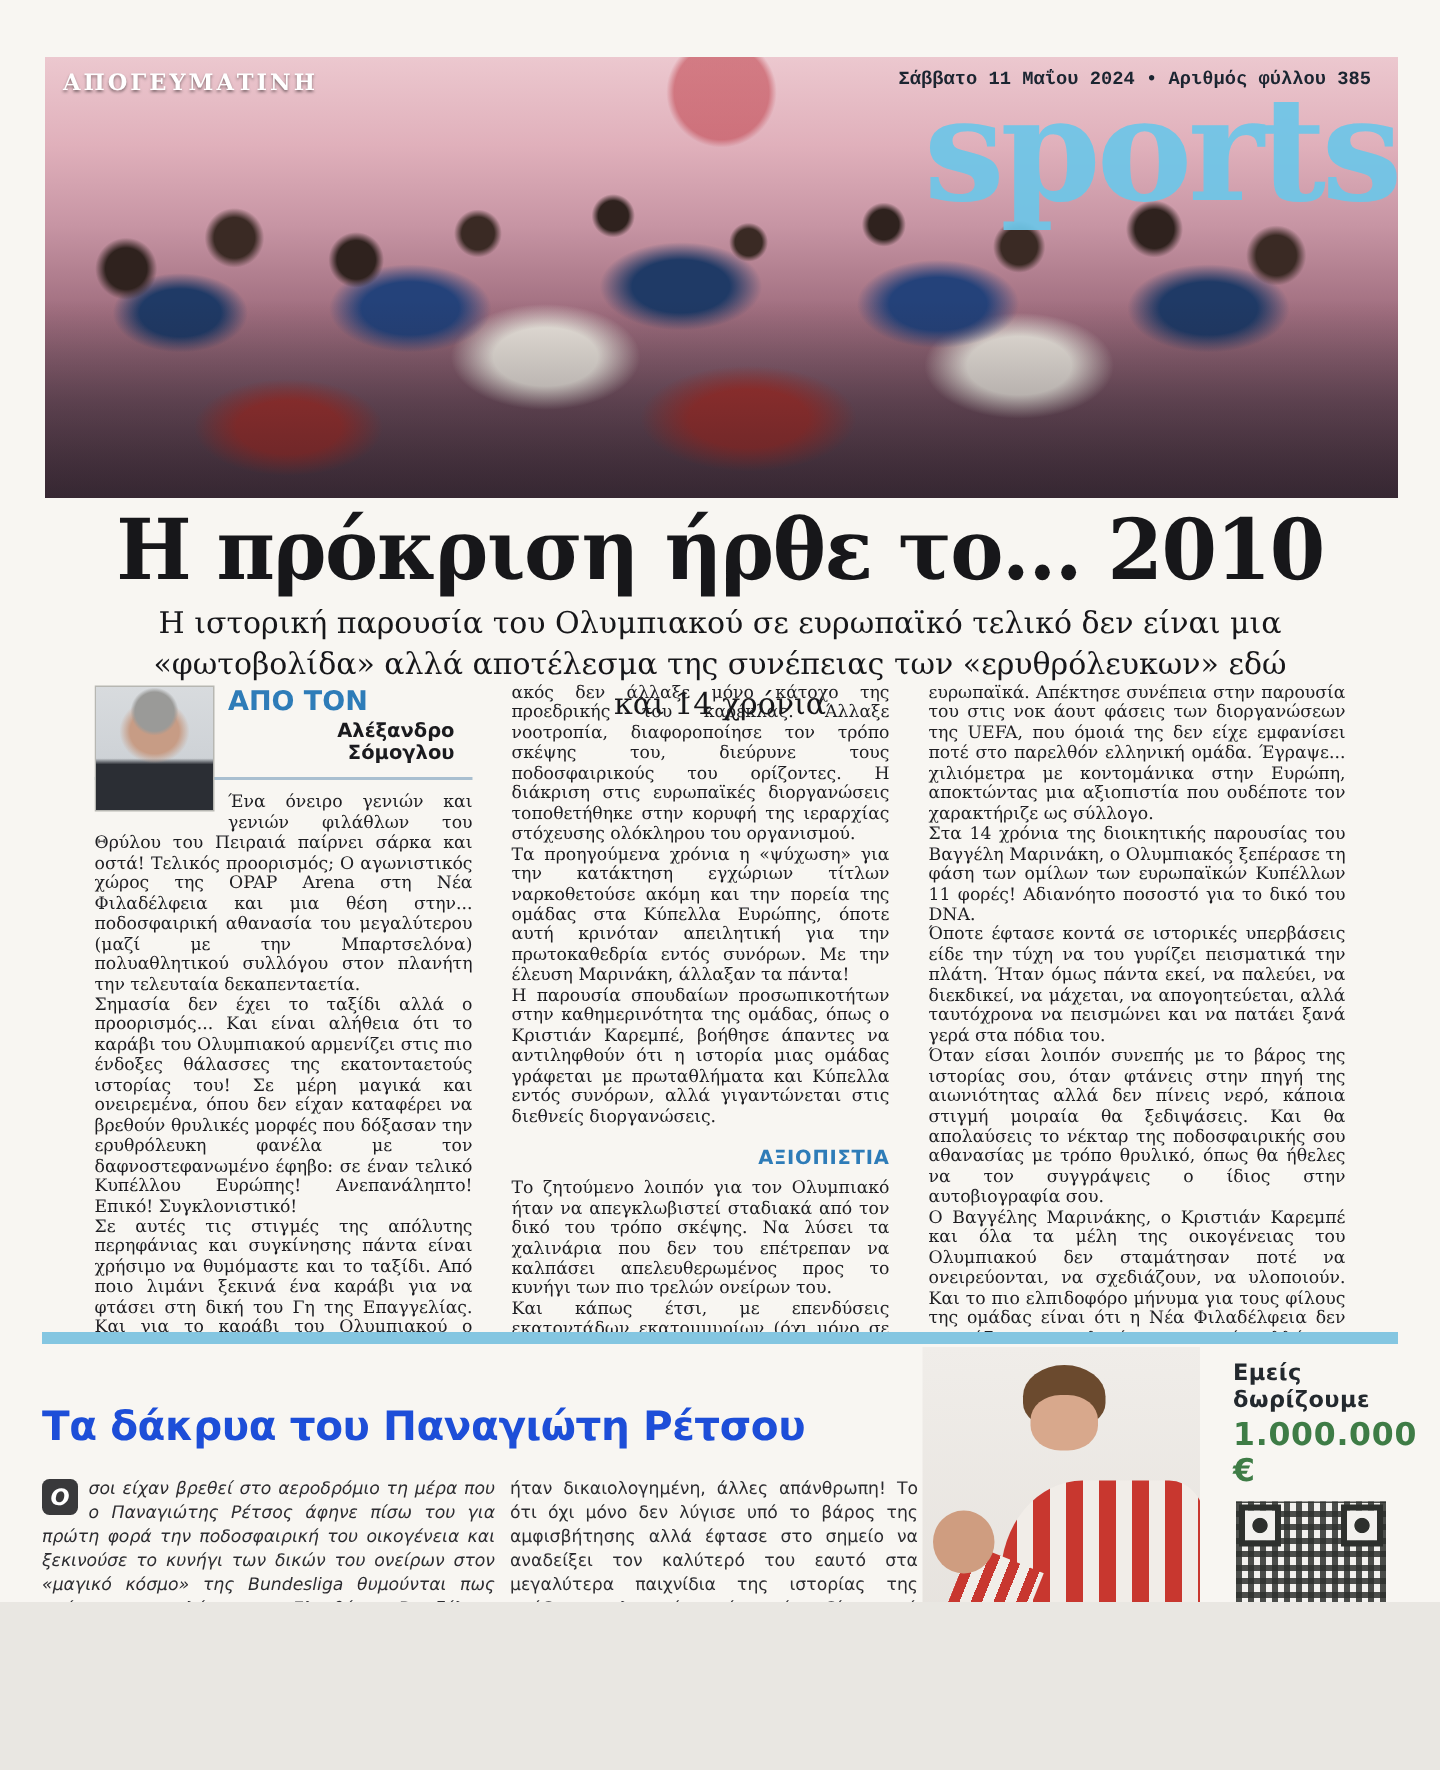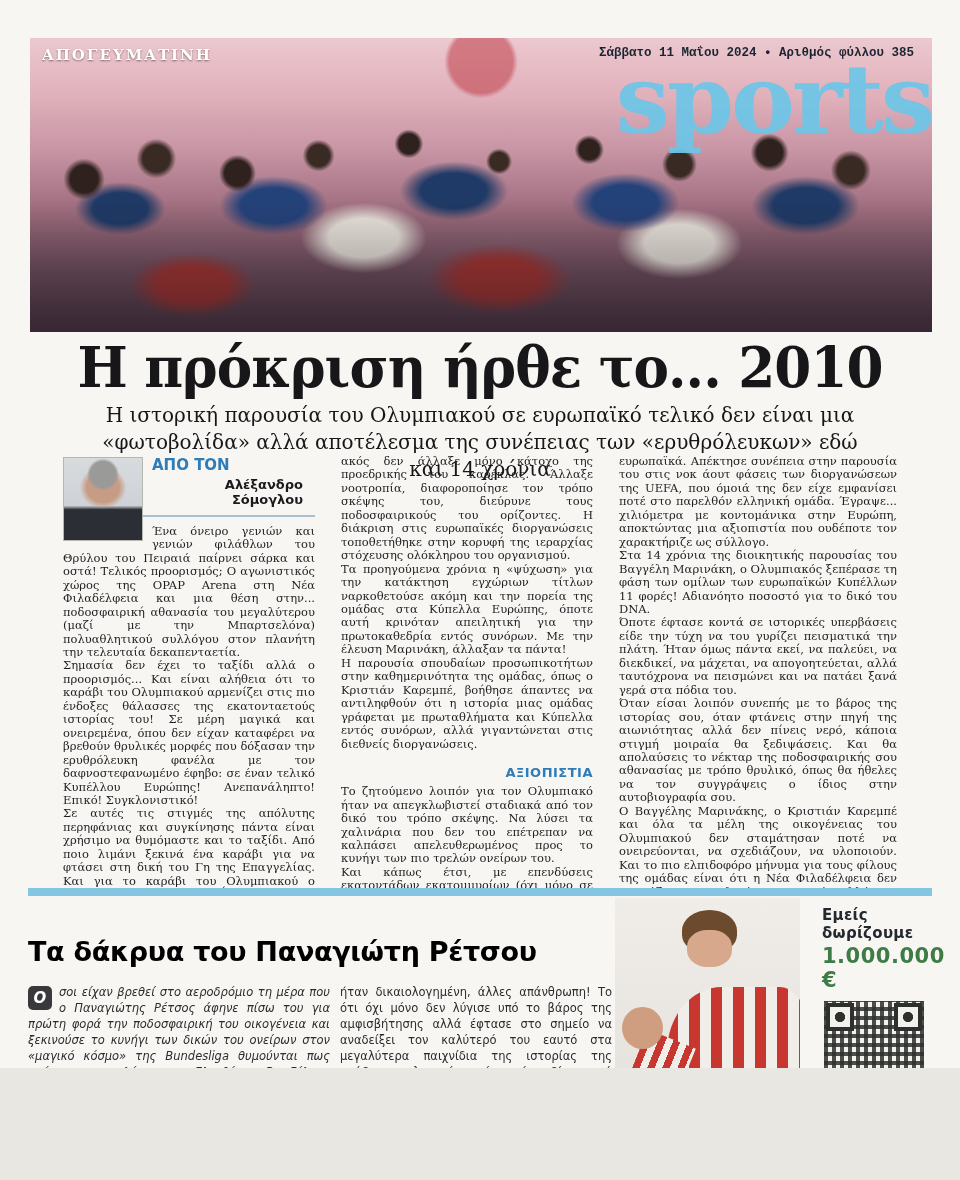--- a/index.html
+++ b/index.html
@@ -49,34 +49,34 @@
   .col{width:252px;text-align:justify;font-size:11.5px;line-height:1.17;color:#1e1e22;}
   .col.wide{width:278px;}
   .col p{margin:0;}
   .byline-photo{float:left;width:78px;height:82px;margin:2px 9px 4px 0;border:1px solid #b7b7b2;
     background-image:
       radial-gradient(circle at 50% 20%, #9a9a98 0 17%, rgba(154,154,152,0) 21%),
       radial-gradient(ellipse 30% 26% at 50% 36%, #c79c85 0 70%, rgba(199,156,133,0) 100%),
       linear-gradient(180deg, rgba(0,0,0,0) 58%, #2b2e34 63%),
       linear-gradient(180deg,#d8dbde 0%,#c7ccd1 100%);}
   .byline-prefix{font-family:"DejaVu Sans",sans-serif;color:var(--c_blue,#2e7cb8);
-    font-size:15px;font-weight:700;padding-top:2px;text-align:left;}
+    font-size:18px;font-weight:700;padding-top:2px;text-align:left;}
   .byline-name{font-family:"DejaVu Sans",sans-serif;font-weight:700;font-size:13px;color:#1a1a1e;
     margin:2px 12px 8px;text-align:right;}
   .byline-rule{border-top:2px solid #a9bfd0;margin-bottom:8px;}
   .col-subhead{font-family:"DejaVu Sans",sans-serif;color:var(--c_blue,#2e7cb8);font-weight:700;
     font-size:13px;letter-spacing:.5px;margin:14px 0 5px;text-align:right;}
 
   
   .teal-bar{position:absolute;left:28px;top:888px;width:904px;height:8px;background:var(--c_bar,#84c6e1);}
   .bottom-line{position:absolute;left:0;top:1148px;width:960px;height:3px;background:#a5d5e8;}
 
   
   .bottom-headline{position:absolute;left:28px;top:936px;margin:0;font-family:"DejaVu Sans",sans-serif;
-    font-size:27px;font-weight:700;color:#000000;letter-spacing:-.3px;}
+    font-size:27px;font-weight:700;color:#1d4ed8;letter-spacing:-.3px;}
   .bcol{position:absolute;top:984px;height:164px;overflow:hidden;}
   .bcol1{left:28px;width:302px;}
   .bcol2{left:340px;width:272px;}
   .bcol p{margin:0 0 5px;font-family:"DejaVu Sans",sans-serif;font-size:11.5px;line-height:16px;
     text-align:justify;color:#2c2c30;}
   .bcol p.italic{font-style:italic;}
   .dropcap{float:left;width:24px;height:24px;margin:2px 7px 2px 0;background:#39393b;color:#fff;
     border-radius:5px;display:flex;align-items:center;justify-content:center;
     font-family:"DejaVu Sans",sans-serif;font-weight:700;font-size:15px;}
 

